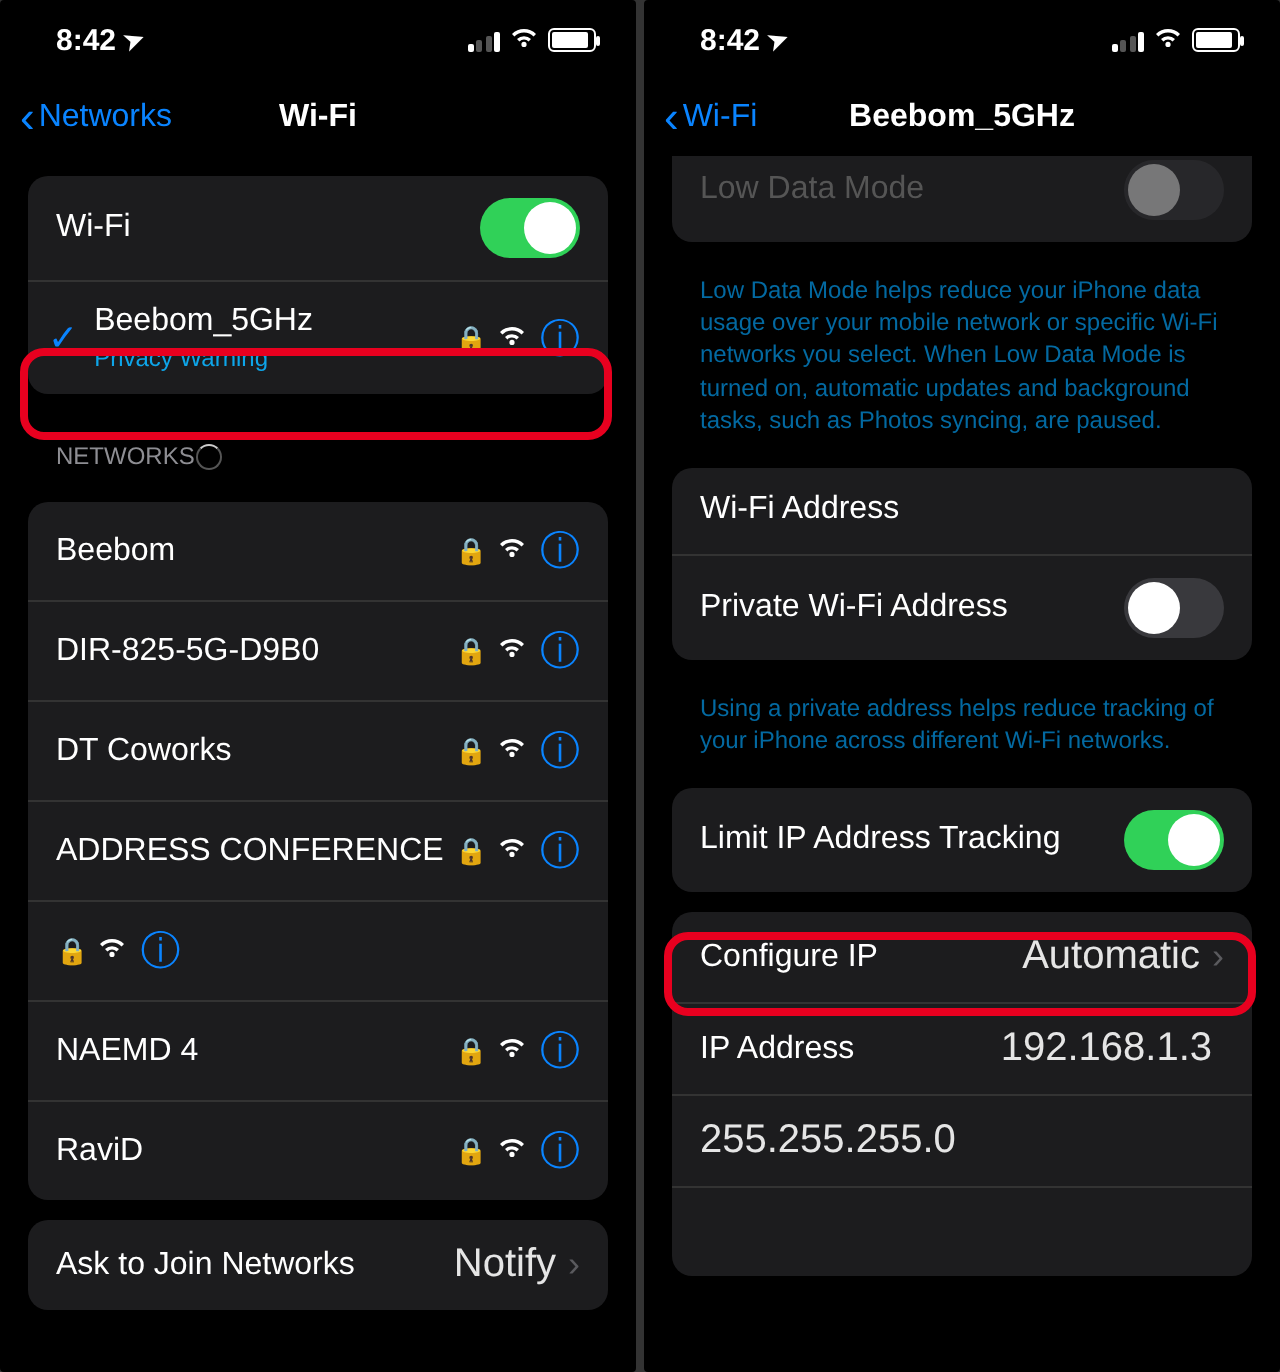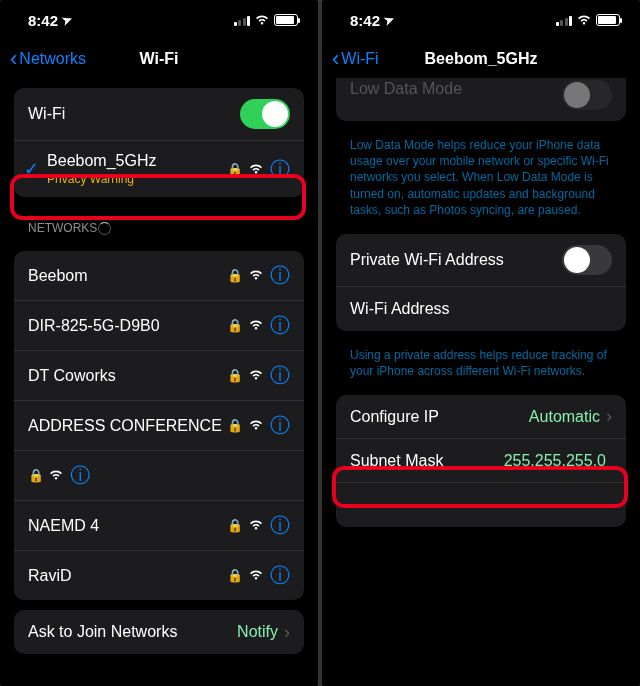--- a/index.html
+++ b/index.html
@@ -57,22 +57,22 @@
   .row {
     display:flex;
     align-items:center;
     padding: 11px 14px;
     min-height:44px;
     border-bottom: 0.5px solid #333;
     position:relative;
   }
   .row:last-child { border-bottom:none; }
   .row-label { flex:1; font-size:16px; }
-  .row-sub { font-size:12px; color:#eab308; margin-top:2px; }
-  .row-value { color:#86efac; font-size:16px; margin-right:6px; }
+  .row-sub { font-size:12px; color:#0ea5e9; margin-top:2px; }
+  .row-value { color:#e5e5e5; font-size:20px; margin-right:6px; }
   .chevron { color:#5a5a5e; font-size:18px; }
   .header-label {
     font-size:12px;
     color:#8e8e93;
     padding: 14px 28px 6px 28px;
     text-transform:uppercase;
     display:flex;
     align-items:center;
     gap:1px;
   }
@@ -111,21 +111,21 @@
   }
   .signal-bars { display:inline-flex; gap:1.5px; align-items:flex-end; height:11px;}
   .signal-bars span { width:3px; background:#fff; border-radius:1px;}
   .signal-bars span:nth-child(1){height:4px;}
   .signal-bars span:nth-child(2){height:6px; background:#555;}
   .signal-bars span:nth-child(3){height:8px; background:#555;}
   .signal-bars span:nth-child(4){height:10px;}
   .battery { width:24px; height:12px; border:1px solid #fff; border-radius:3px; position:relative;}
   .battery::after { content:""; position:absolute; right:-3px; top:3px; width:2px; height:5px; background:#fff; border-radius:1px;}
   .battery-fill { position:absolute; left:1px; top:1px; bottom:1px; width:80%; background:#fff; border-radius:1px;}
-  .cut-top .row:first-child { border-top:none; padding-top:2px; min-height:30px; align-items:flex-start;}
+  .cut-top .row:first-child { border-top:none; padding-top:2px; min-height:30px; align-items:center;}
 </style>
 </head>
 <body>
 
 <div class="phone">
   <div class="status-bar">
     <div class="status-left">
       <span>8:42</span>
       <span style="font-size:12px;transform:rotate(-20deg);display:inline-block;">➤</span>
     </div>
@@ -300,38 +300,47 @@
     <div class="group cut-top" style="margin-top:0; border-top-left-radius:0; border-top-right-radius:0;">
       <div class="row">
         <div class="row-label" style="color:#555;">Low Data Mode</div>
         <div class="toggle off" style="opacity:.4;"></div>
       </div>
     </div>
     <div class="footer-label">Low Data Mode helps reduce your iPhone data usage over your mobile network or specific Wi-Fi networks you select. When Low Data Mode is turned on, automatic updates and background tasks, such as Photos syncing, are paused.</div>
 
     <div class="group">
       <div class="row">
+        <div class="row-label">Wi-Fi Address</div>
+      </div>
+      <div class="row">
         <div class="row-label">Private Wi-Fi Address</div>
         <div class="toggle off"></div>
       </div>
-      <div class="row">
-        <div class="row-label">Wi-Fi Address</div>
-      </div>
     </div>
     <div class="footer-label">Using a private address helps reduce tracking of your iPhone across different Wi-Fi networks.</div>
 
+    <div class="group">
+      <div class="row">
+        <div class="row-label">Limit IP Address Tracking</div>
+        <div class="toggle on"></div>
+      </div>
+    </div>
 
     <div class="group" style="position:relative;">
       <div class="row">
         <div class="row-label">Configure IP</div>
         <div class="row-value">Automatic</div>
         <span class="chevron">›</span>
       </div>
       <div class="row">
-        <div class="row-label">Subnet Mask</div>
+        <div class="row-label">IP Address</div>
+        <div class="row-value">192.168.1.3</div>
+      </div>
+      <div class="row">
         <div class="row-value">255.255.255.0</div>
       </div>
       <div class="row">
         
         
       </div>
     </div>
     <div class="highlight-red" style="left:10px; top:466px; width:296px; height:42px;"></div>
 
   </div>

